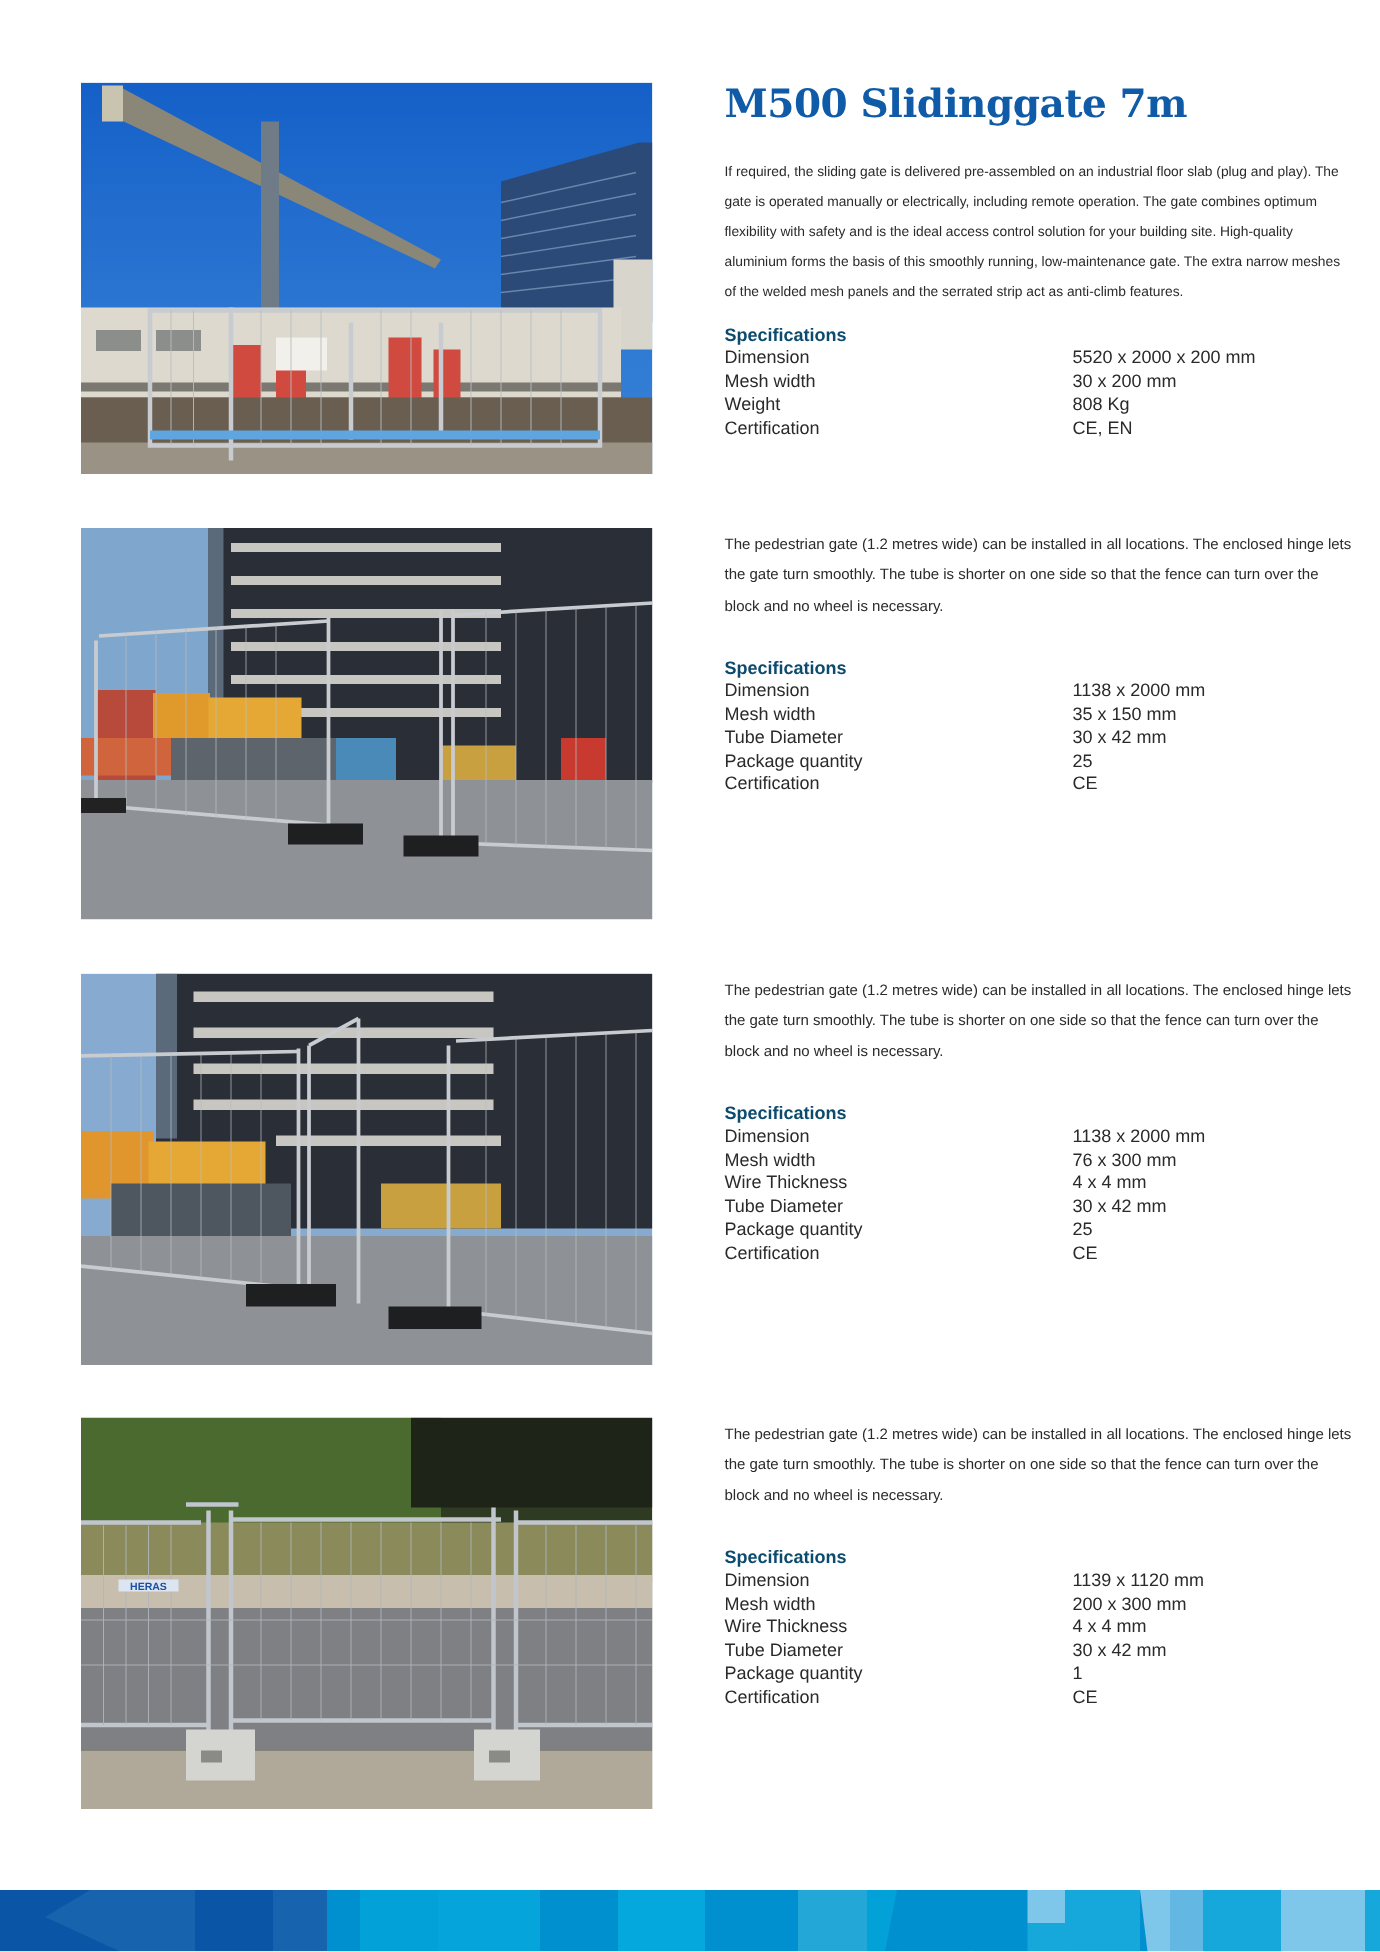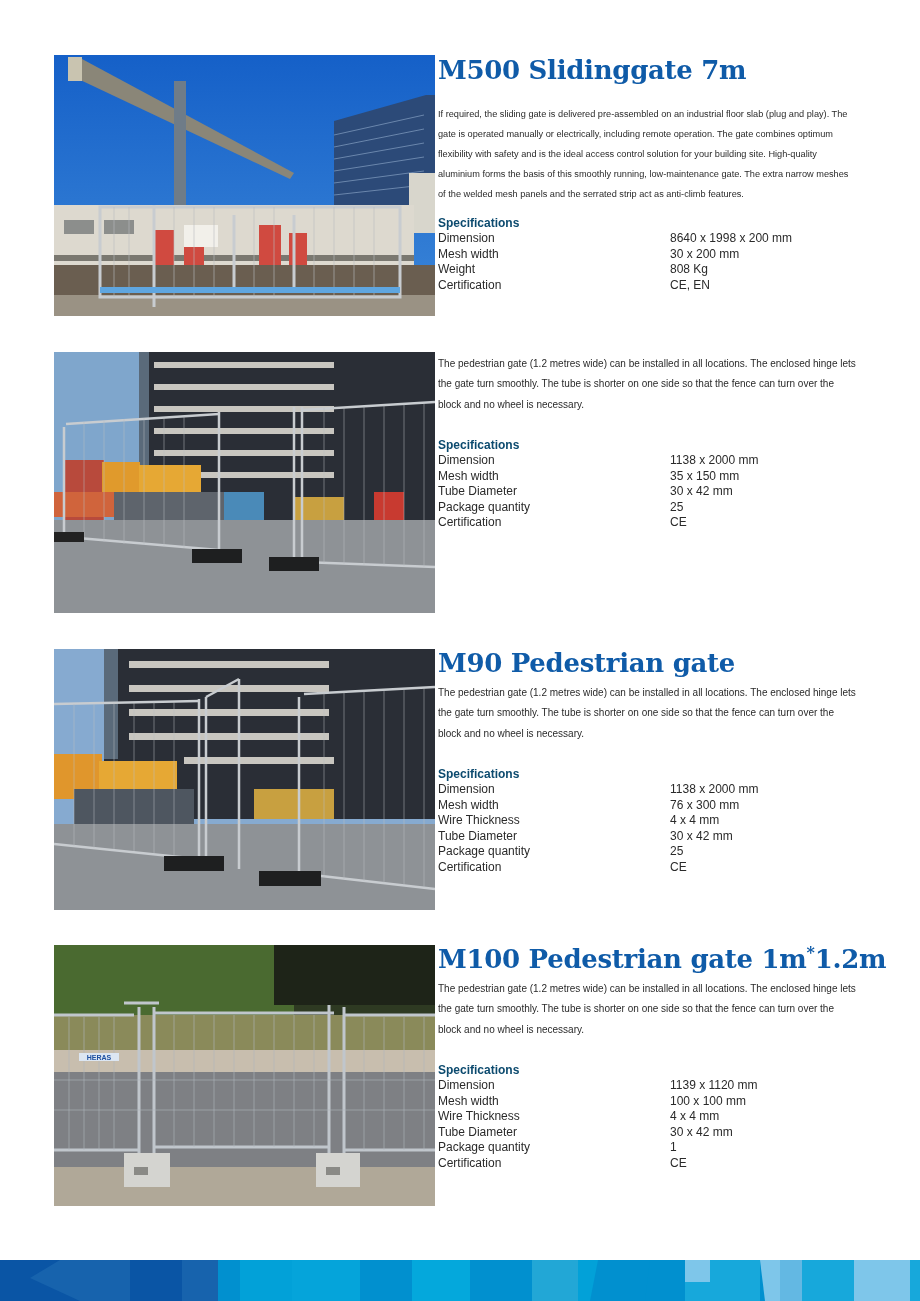--- a/index.html
+++ b/index.html
@@ -3,21 +3,21 @@
 <meta charset="utf-8">
 <style>
   * { box-sizing: border-box; margin: 0; padding: 0; }
   html, body { width: 920px; height: 1301px; background: #ffffff; overflow: hidden; }
   body { position: relative; font-family: "Liberation Sans", sans-serif; color: #222; }
 
   .product { position: absolute; left: 0; width: 920px; }
   .photo { position: absolute; left: 54px; width: 381px; height: 261px; overflow: hidden; }
   .photo svg { display: block; width: 100%; height: 100%; }
 
-  .info { position: absolute; left: 438px; width: 420px; }
+  .info { position: absolute; left: 483px; width: 420px; }
   .title {
     font-family: "DejaVu Serif", serif; font-weight: bold; color: #0f5ba8;
     font-size: 26px; line-height: 32px; letter-spacing: -0.3px; white-space: nowrap;
   }
   .title sup { font-size: 16px; vertical-align: top; line-height: 20px; }
   .desc { font-size: 10px; line-height: 20.4px; color: #2a2a2a; margin-top: 4px; }
   .desc.small { font-size: 9.2px; line-height: 20px; margin-top: 18px; }
 
   .spec-title { font-size: 12px; font-weight: bold; color: #0c4a6e; line-height: 15px; }
   .spec-table { font-size: 12px; color: #2a2a2a; }
@@ -94,21 +94,21 @@
     </svg>
   </div>
   <div class="info" style="top:54px;">
     <h2 class="title">M500 Slidinggate 7m</h2>
     <p class="desc small">If required, the sliding gate is delivered pre-assembled on an industrial floor slab (plug and play). The gate is operated manually or electrically, including remote operation. The gate combines optimum flexibility with safety and is the ideal access control solution for your building site. High-quality aluminium forms the basis of this smoothly running, low-maintenance gate. The extra narrow meshes of the welded mesh panels and the serrated strip act as anti-climb features.</p>
     <div style="margin-top:12px;">
       <div class="spec-title">Specifications</div>
       <div class="spec-table">
         <div class="spec-row">
             <span class="spec-label">Dimension</span>
-            <span class="spec-value">8640 x 1998 x 200 mm</span>
+            <span class="spec-value">5520 x 2000 x 200 mm</span>
           </div>
         <div class="spec-row">
             <span class="spec-label">Mesh width</span>
             <span class="spec-value">30 x 200 mm</span>
           </div>
         <div class="spec-row">
             <span class="spec-label">Weight</span>
             <span class="spec-value">808 Kg</span>
           </div>
         <div class="spec-row">
@@ -243,21 +243,20 @@
         <line x1="310" y1="42" x2="310" y2="232"></line>
           <line x1="330" y1="41" x2="330" y2="234"></line>
         <line x1="350" y1="40" x2="350" y2="236"></line>
           <line x1="370" y1="39" x2="370" y2="238"></line>
       </g>
       <rect x="110" y="207" width="60" height="15" fill="#1e1f20"></rect>
       <rect x="205" y="222" width="62" height="15" fill="#1e1f20"></rect>
     </svg>
   </div>
   <div class="info" style="top:647px;">
-    <h2 class="title">M90 Pedestrian gate</h2>
     <p class="desc">The pedestrian gate (1.2 metres wide) can be installed in all locations. The enclosed hinge lets the gate turn smoothly. The tube is shorter on one side so that the fence can turn over the block and no wheel is necessary.</p>
     <div style="margin-top:23px;">
       <div class="spec-title">Specifications</div>
       <div class="spec-table">
         <div class="spec-row">
             <span class="spec-label">Dimension</span>
             <span class="spec-value">1138 x 2000 mm</span>
           </div>
         <div class="spec-row">
             <span class="spec-label">Mesh width</span>
@@ -329,32 +328,31 @@
       </g>
       <rect x="70" y="208" width="46" height="34" fill="#d4d4d0"></rect>
       <rect x="80" y="222" width="14" height="8" fill="#8a8a86"></rect>
       <rect x="262" y="208" width="44" height="34" fill="#d4d4d0"></rect>
       <rect x="272" y="222" width="14" height="8" fill="#8a8a86"></rect>
       <rect x="25" y="108" width="40" height="8" fill="#dce6f2"></rect>
       <text x="45" y="115" font-size="7" font-weight="bold" fill="#1d4fa0" text-anchor="middle" font-family="Liberation Sans, sans-serif">HERAS</text>
     </svg>
   </div>
   <div class="info" style="top:943px;">
-    <h2 class="title"><span>M100 Pedestrian gate 1m</span><sup>*</sup><span>1.2m</span></h2>
     <p class="desc">The pedestrian gate (1.2 metres wide) can be installed in all locations. The enclosed hinge lets the gate turn smoothly. The tube is shorter on one side so that the fence can turn over the block and no wheel is necessary.</p>
     <div style="margin-top:23px;">
       <div class="spec-title">Specifications</div>
       <div class="spec-table">
         <div class="spec-row">
             <span class="spec-label">Dimension</span>
             <span class="spec-value">1139 x 1120 mm</span>
           </div>
         <div class="spec-row">
             <span class="spec-label">Mesh width</span>
-            <span class="spec-value">100 x 100 mm</span>
+            <span class="spec-value">200 x 300 mm</span>
           </div>
         <div class="spec-row">
             <span class="spec-label">Wire Thickness</span>
             <span class="spec-value">4 x 4 mm</span>
           </div>
         <div class="spec-row">
             <span class="spec-label">Tube Diameter</span>
             <span class="spec-value">30 x 42 mm</span>
           </div>
         <div class="spec-row">

